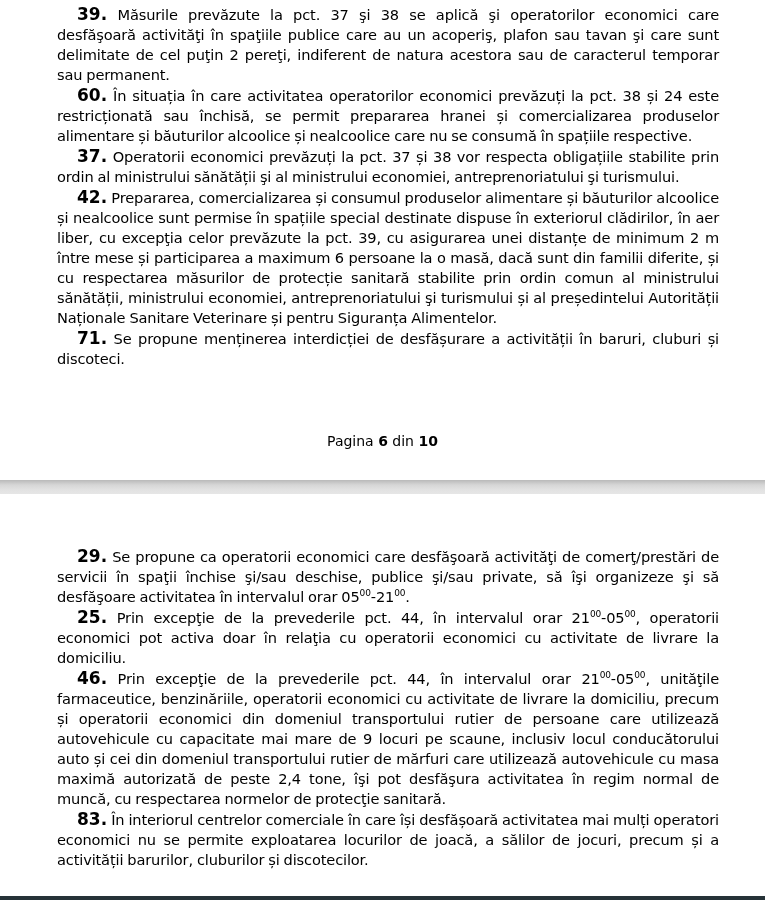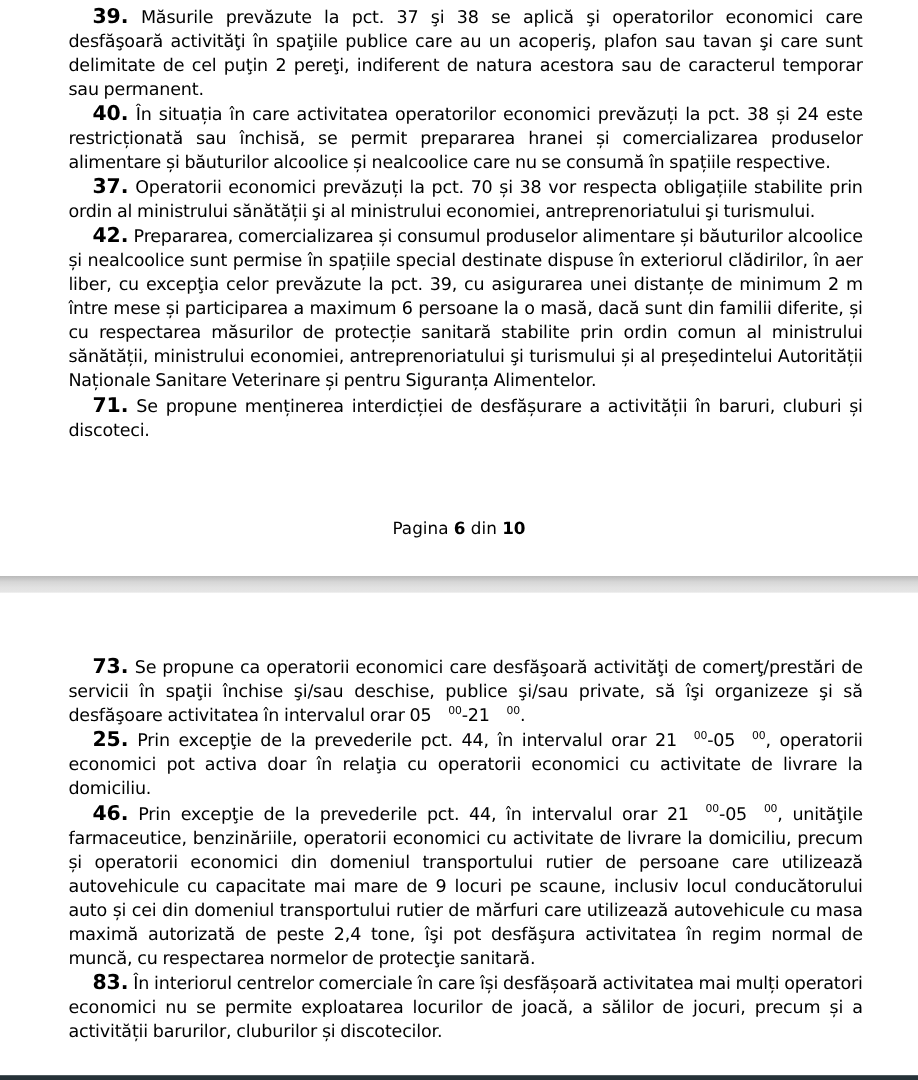--- a/index.html
+++ b/index.html
@@ -12,57 +12,57 @@
     .page-top { top: 0; height: 580px; }
     .page-bottom { top: 494px; height: 402px; }
     .content { position: absolute; left: 57px; width: 662px; }
     .page-top .content { top: 4px; }
     .page-bottom .content { top: 52px; }
     .para {
       font-size: 14.6px; line-height: 20px; text-align: justify;
       text-indent: 20px; margin: 0; letter-spacing: -0.15px; word-spacing: -0.5px;
     }
     .para .num { font-weight: bold; font-size: 17px; letter-spacing: 0; }
-    sup { font-size: 9px; line-height: 0; vertical-align: 6px; margin-left: 14px; }
+    sup { font-size: 9px; line-height: 0; vertical-align: 6px; }
     .footer {
       position: absolute; top: 432px; left: 0; width: 765px; text-align: center;
       font-size: 14px; line-height: 18px;
     }
     .footer b { font-weight: bold; }
     .separator {
       position: absolute; left: 0; top: 480px; width: 765px; height: 14px;
       background: linear-gradient(#b9b9b9 0%, #d6d6d6 35%, #e2e2e2 70%, #e6e6e6 100%);
     }
     .bottom-bar {
       position: absolute; left: 0; top: 896px; width: 765px; height: 4px; background: #263238;
     }
   </style>
 </head>
 <body>
 
 <div class="page page-top">
   <div class="content">
     <p class="para"><span class="num">39.</span> <span>Măsurile prevăzute la pct. 37 şi 38 se aplică şi operatorilor economici care desfăşoară activităţi în spaţiile publice care au un acoperiş, plafon sau tavan şi care sunt delimitate de cel puţin 2 pereţi, indiferent de natura acestora sau de caracterul temporar sau permanent.</span></p>
-    <p class="para"><span class="num">40.</span> <span>În situația în care activitatea operatorilor economici prevăzuți la pct. 38 și 24 este restricționată sau închisă, se permit prepararea hranei și comercializarea produselor alimentare și băuturilor alcoolice și nealcoolice care nu se consumă în spațiile respective.</span></p>
-    <p class="para"><span class="num">37.</span> <span>Operatorii economici prevăzuți la pct. 70 și 38 vor respecta obligațiile stabilite prin ordin al ministrului sănătății şi al ministrului economiei, antreprenoriatului şi turismului.</span></p>
+    <p class="para"><span class="num">60.</span> <span>În situația în care activitatea operatorilor economici prevăzuți la pct. 38 și 24 este restricționată sau închisă, se permit prepararea hranei și comercializarea produselor alimentare și băuturilor alcoolice și nealcoolice care nu se consumă în spațiile respective.</span></p>
+    <p class="para"><span class="num">37.</span> <span>Operatorii economici prevăzuți la pct. 37 și 38 vor respecta obligațiile stabilite prin ordin al ministrului sănătății şi al ministrului economiei, antreprenoriatului şi turismului.</span></p>
     <p class="para"><span class="num">42.</span> <span>Prepararea, comercializarea și consumul produselor alimentare și băuturilor alcoolice și nealcoolice sunt permise în spațiile special destinate dispuse în exteriorul clădirilor, în aer liber, cu excepţia celor prevăzute la pct. 39, cu asigurarea unei distanțe de minimum 2 m între mese și participarea a maximum 6 persoane la o masă, dacă sunt din familii diferite, și cu respectarea măsurilor de protecție sanitară stabilite prin ordin comun al ministrului sănătății, ministrului economiei, antreprenoriatului şi turismului și al președintelui Autorității Naționale Sanitare Veterinare și pentru Siguranța Alimentelor.</span></p>
     <p class="para"><span class="num">71.</span> <span>Se propune menținerea interdicției de desfășurare a activității în baruri, cluburi și discoteci.</span></p>
   </div>
   <div class="footer">
     <span>Pagina</span>
     <b>6</b>
     <span>din</span>
     <b>10</b>
   </div>
 </div>
 
 <div class="separator"></div>
 
 <div class="page page-bottom">
   <div class="content">
-    <p class="para"><span class="num">73.</span> <span>Se propune ca operatorii economici care desfăşoară activităţi de comerţ/prestări de servicii în spaţii închise şi/sau deschise, publice şi/sau private, să îşi organizeze şi să desfăşoare activitatea în intervalul orar </span><span>05</span><sup>00</sup><span>-</span><span>21</span><sup>00</sup><span>.</span></p>
+    <p class="para"><span class="num">29.</span> <span>Se propune ca operatorii economici care desfăşoară activităţi de comerţ/prestări de servicii în spaţii închise şi/sau deschise, publice şi/sau private, să îşi organizeze şi să desfăşoare activitatea în intervalul orar </span><span>05</span><sup>00</sup><span>-</span><span>21</span><sup>00</sup><span>.</span></p>
     <p class="para"><span class="num">25.</span> <span>Prin excepţie de la prevederile pct. 44, în intervalul orar </span><span>21</span><sup>00</sup><span>-</span><span>05</span><sup>00</sup><span>, operatorii economici pot activa doar în relaţia cu operatorii economici cu activitate de livrare la domiciliu.</span></p>
     <p class="para"><span class="num">46.</span> <span>Prin excepţie de la prevederile pct. 44, în intervalul orar </span><span>21</span><sup>00</sup><span>-</span><span>05</span><sup>00</sup><span>, unităţile farmaceutice, benzinăriile, operatorii economici cu activitate de livrare la domiciliu, precum și operatorii economici din domeniul transportului rutier de persoane care utilizează autovehicule cu capacitate mai mare de 9 locuri pe scaune, inclusiv locul conducătorului auto și cei din domeniul transportului rutier de mărfuri care utilizează autovehicule cu masa maximă autorizată de peste 2,4 tone, îşi pot desfăşura activitatea în regim normal de muncă, cu respectarea normelor de protecţie sanitară.</span></p>
     <p class="para"><span class="num">83.</span> <span>În interiorul centrelor comerciale în care își desfășoară activitatea mai mulți operatori economici nu se permite exploatarea locurilor de joacă, a sălilor de jocuri, precum și a activității barurilor, cluburilor și discotecilor.</span></p>
   </div>
 </div>
 
 <div class="bottom-bar"></div>
 
 </body></html>

